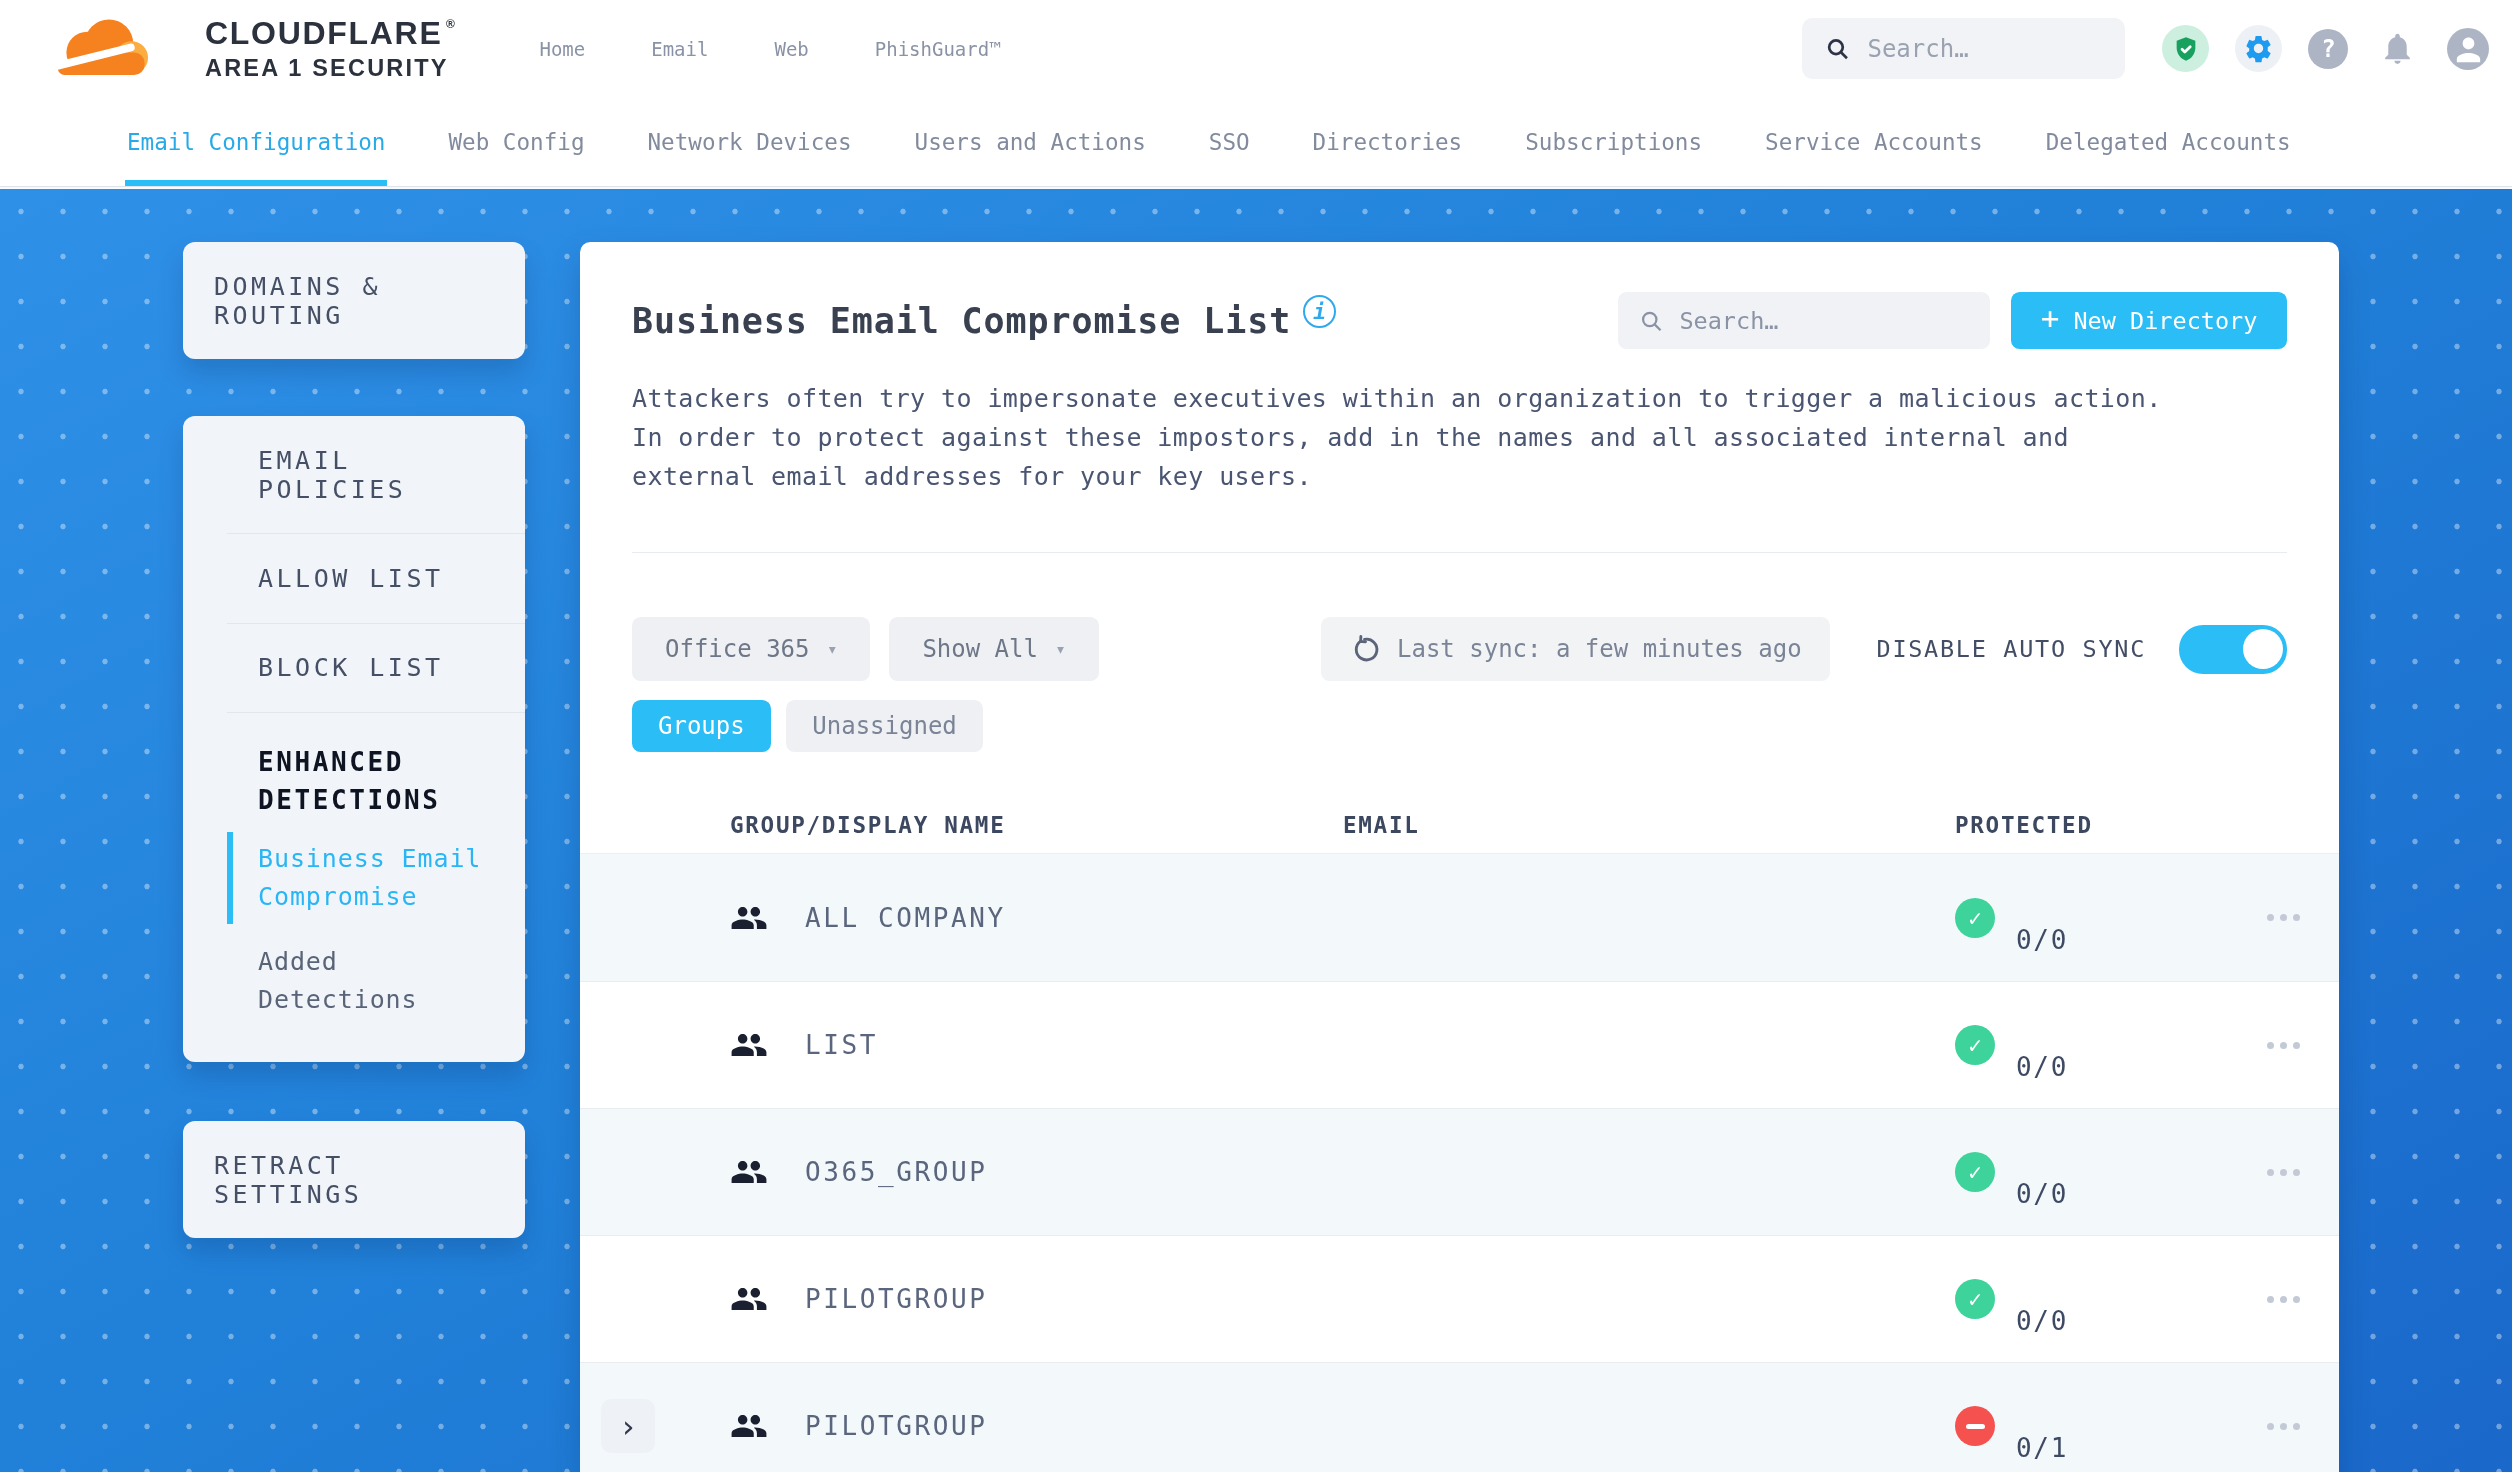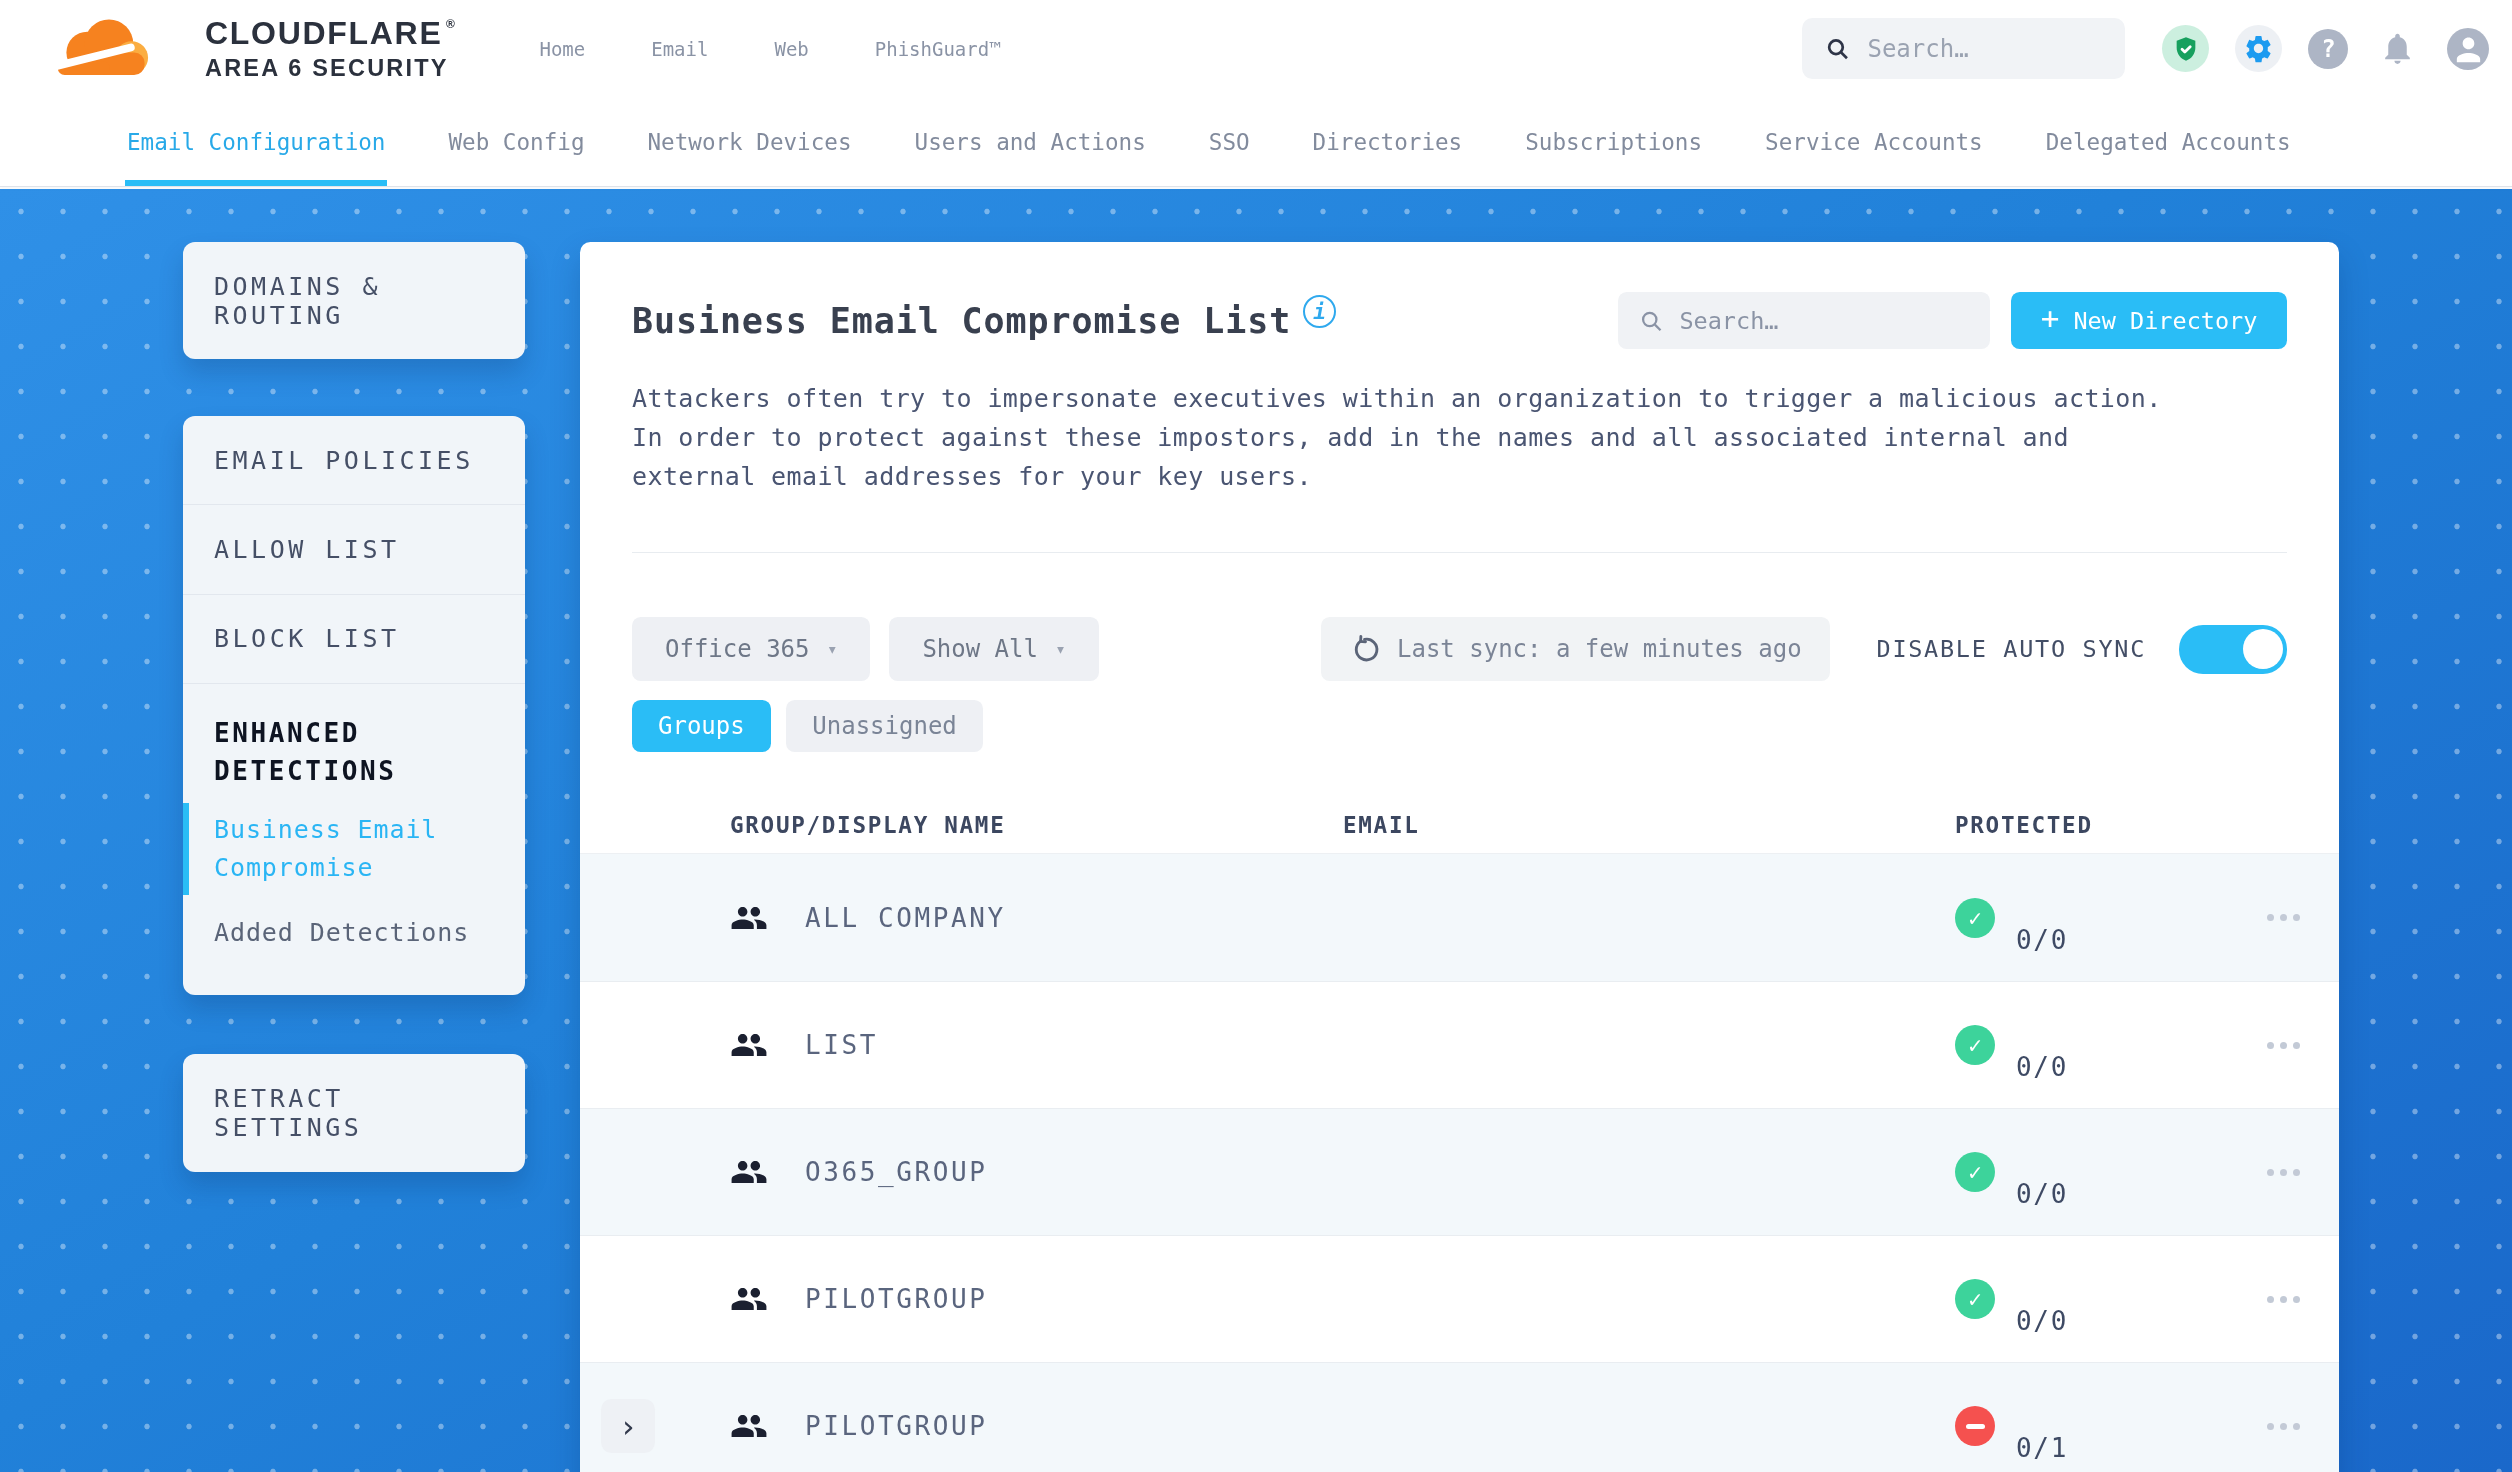--- a/index.html
+++ b/index.html
@@ -50,21 +50,21 @@
   .subnav-item.active::after{content:"";position:absolute;left:-1.7px;right:-1.7px;bottom:0;height:6px;background:var(--accent);}
 
   
   .canvas{position:absolute;left:0;right:0;top:189px;bottom:0;overflow:hidden;
     background-image:radial-gradient(rgba(255,255,255,.38) 2.3px,rgba(255,255,255,0) 3px),
       linear-gradient(150deg,#2f90e7 0%,#2181d9 45%,#1a68ca 100%);
     background-size:42px 45px,100% 100%;}
 
   
   .sidebar{position:absolute;left:183px;top:53px;width:342px;}
-  .side-card{background:#f1f5f9;border-radius:12px;box-shadow:0 14px 24px rgba(8,40,90,.20);overflow:hidden;}
+  .side-card{background:#f1f5f9;border-radius:12px;box-shadow:0 14px 24px rgba(8,40,90,.20);overflow:hidden;padding-left:44px;}
   .side-card.single{padding:29.6px 31px;font-size:25px;letter-spacing:3.5px;color:var(--slate);cursor:pointer;}
   .side-card.menu{margin-top:57px;}
   .side-item{padding:29.6px 31px;font-size:25px;letter-spacing:3.5px;color:var(--slate);border-top:0.9px solid #e2e7ee;cursor:pointer;}
   .side-item:first-child{border-top:none;}
   .side-section{border-top:0.9px solid #e2e7ee;padding:26px 0 29.6px;}
   .side-section-title{padding:5.2px 31px 7px;font-size:26px;letter-spacing:2.6px;font-weight:bold;color:#0e1422;line-height:1.45;}
   .side-sub{position:relative;padding:14px 31px;font-size:25px;letter-spacing:0.9px;line-height:1.5;cursor:pointer;}
   .side-sub.active{color:#2ab5f4;}
   .side-sub.active::before{content:"";position:absolute;left:0;top:5.2px;bottom:5.2px;width:6px;background:var(--accent);}
   .side-sub.plain{color:#5a6478;}
@@ -134,21 +134,21 @@
       <circle cx="95" cy="48" r="19" fill="#fbad41"></circle>
       <rect x="22" y="42" width="88" height="26" rx="12" fill="#f6821f"></rect>
       <rect x="10" y="52" width="60" height="16" rx="8" fill="#f6821f"></rect>
       <rect x="-10" y="44" width="110" height="9" rx="4.5" fill="#ffffff" transform="rotate(-14 45 48)"></rect>
     </svg>
     <div class="logo-textcol">
       <div class="logo-line1">
         <span>CLOUDFLARE</span>
         <span class="logo-reg">®</span>
       </div>
-      <div class="logo-line2">AREA 6 SECURITY</div>
+      <div class="logo-line2">AREA 1 SECURITY</div>
     </div>
   </div>
 
   <nav class="main-nav">
     <span class="nav-item">Home</span>
     <span class="nav-item">Email</span>
     <span class="nav-item">Web</span>
     <span class="nav-item">PhishGuard™</span>
   </nav>
 

